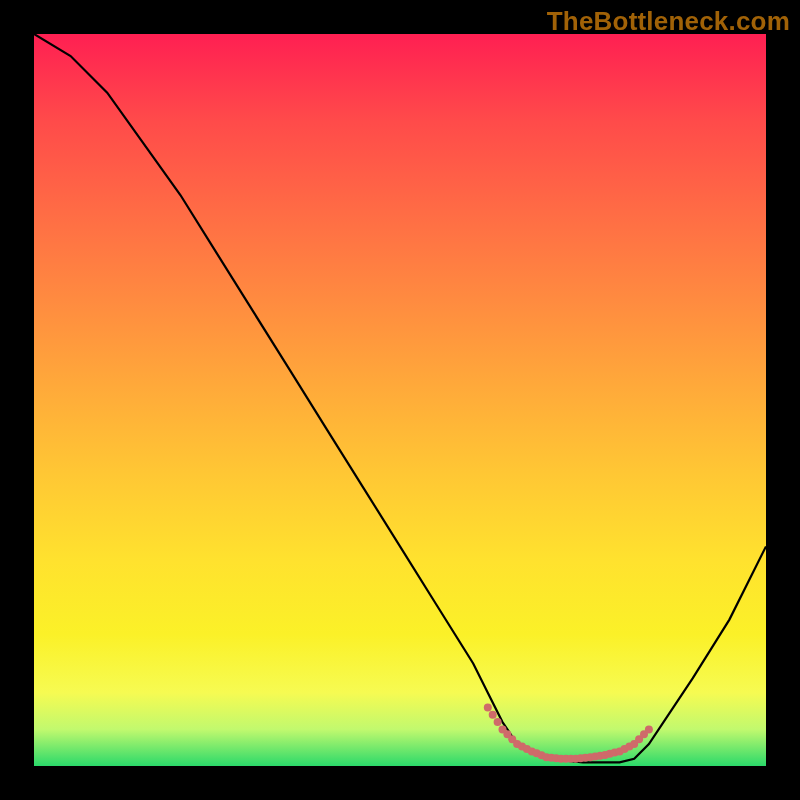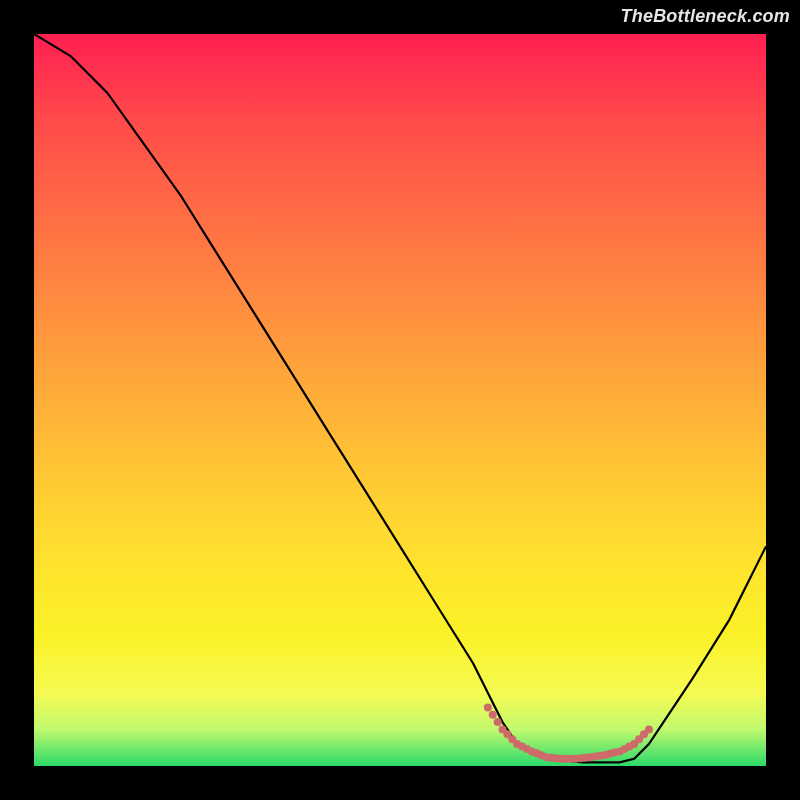--- a/index.html
+++ b/index.html
@@ -16,25 +16,24 @@
     left: 0;
     top: 0;
     width: 800px;
     height: 800px;
     background: #000;
   }
   .watermark {
     position: absolute;
     top: 6px;
     right: 10px;
-    color: #e5e5e5;
-    font-size: 18px;
+    color: #a16207;
+    font-size: 26px;
     font-weight: 600;
     letter-spacing: 0.2px;
-    font-style: italic;
   }
   .plot {
     position: absolute;
     left: 34px;
     top: 34px;
     width: 732px;
     height: 732px;
   }
   .gradient {
     position: absolute;

